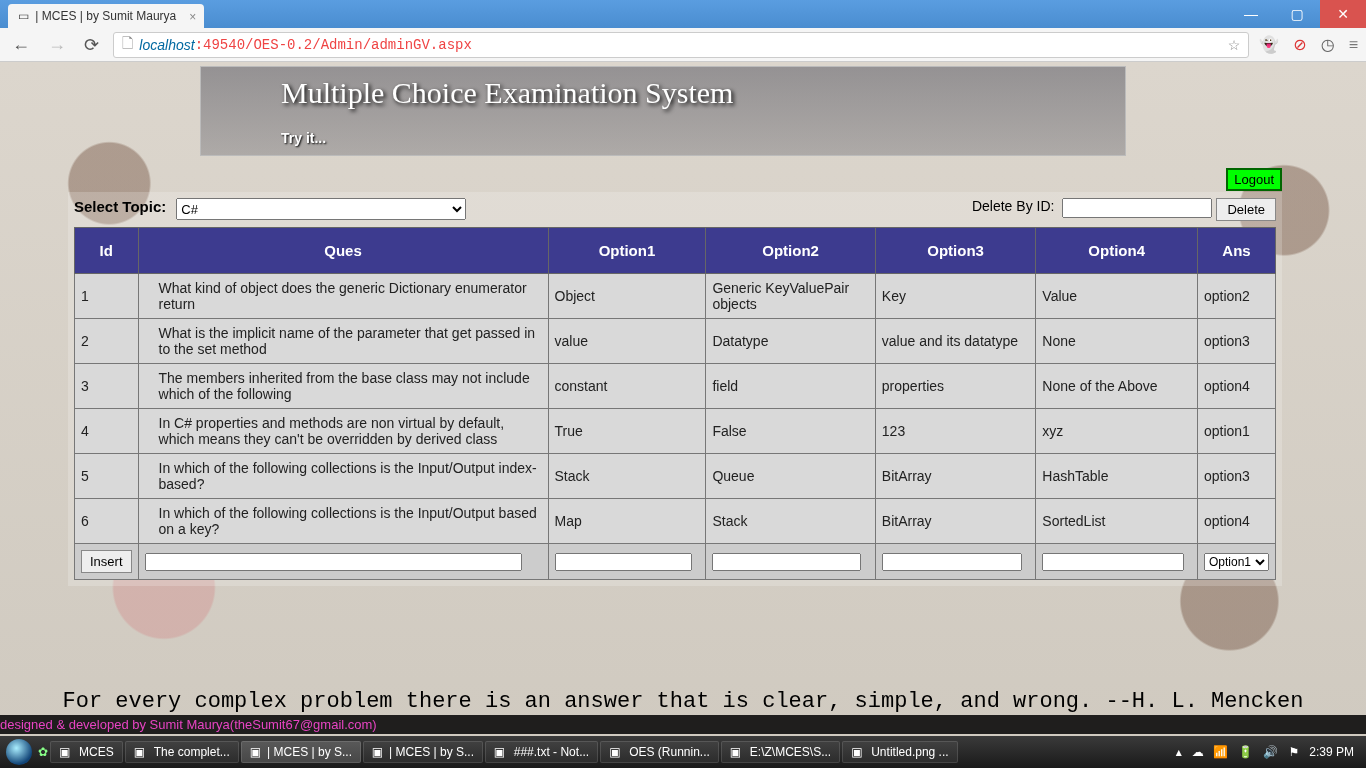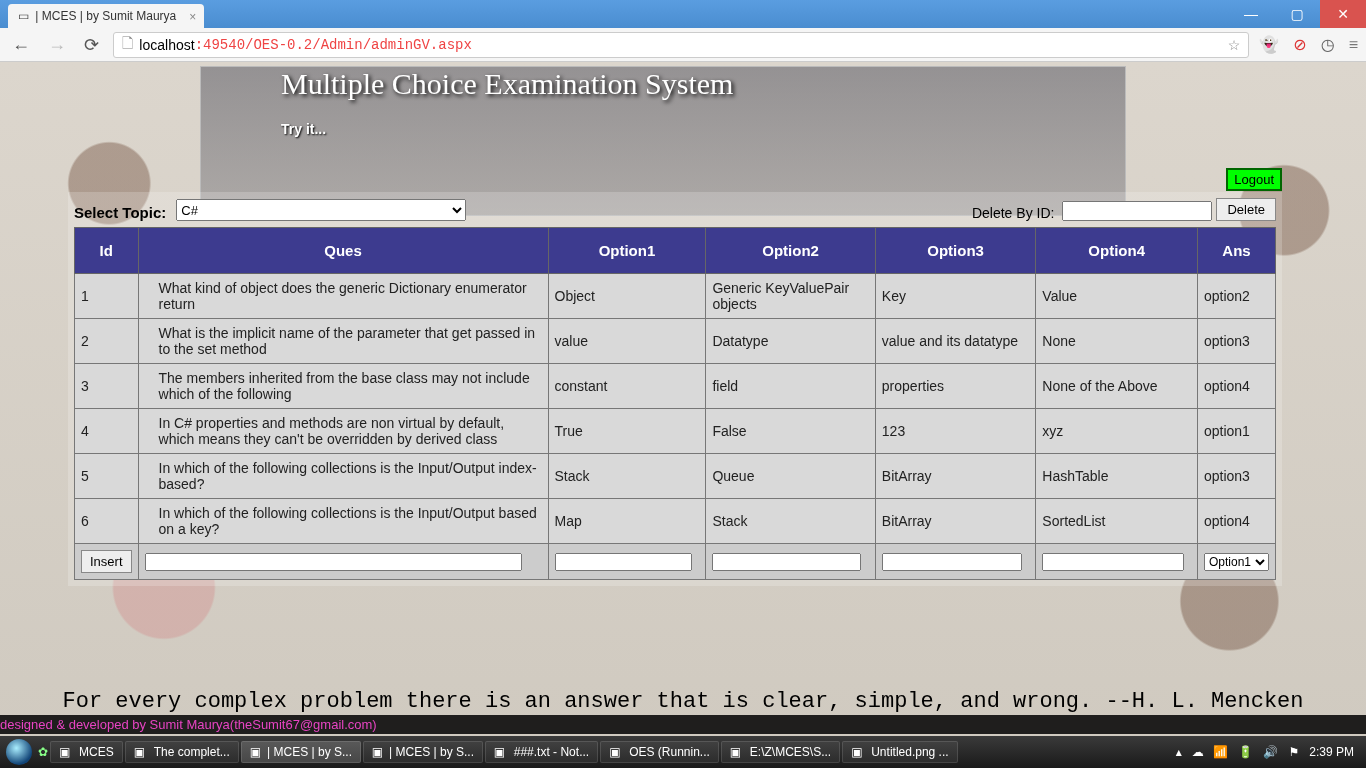--- a/index.html
+++ b/index.html
@@ -9,46 +9,46 @@
 .titlebar { height: 28px; background: linear-gradient(#5a9de0,#4a8dd0); display: flex; align-items: stretch; }
 .tab { background: #f5f5f5; border-radius: 4px 4px 0 0; margin: 4px 0 0 8px; padding: 4px 28px 4px 10px; font-size: 12px; color: #333; position: relative; display: flex; align-items: center; gap: 6px; }
 .tab .x { position: absolute; right: 8px; top: 6px; font-size: 12px; color: #888; }
 .winbtns { margin-left: auto; display: flex; }
 .winbtn { width: 46px; display: flex; align-items: center; justify-content: center; color: #fff; font-size: 14px; }
 .winbtn.close { background: #d9534f; }
 
 .toolbar { height: 34px; background: #f5f5f5; border-bottom: 1px solid #ccc; display: flex; align-items: center; padding: 0 8px; gap: 10px; }
 .navbtn { color: #555; font-size: 18px; padding: 0 4px; }
 .urlbar { flex: 1; height: 26px; border: 1px solid #ccc; border-radius: 3px; display: flex; align-items: center; padding: 0 8px; font-size: 14px; color: #333; background: #fff; }
-.urlhost { color: #000000; }
+.urlhost { color: #0369a1; font-style: italic; }
 .urlpath { color: #ef4444; font-family: Liberation Mono, monospace; }
 .ext-icons { display: flex; gap: 14px; align-items: center; color: #777; font-size: 16px; }
 .ext-star { color:#888; }
 .ext-blue { color:#4a8dd0; }
 .ext-red { color:#d33; }
 .ext-clock { color:#666; }
 
 
 .viewport { position: relative; width: 100%; height: calc(100% - 28px - 34px - 32px); overflow: hidden; background: #d8d3cb; }
 .floral { position: absolute; inset:0; background:
   radial-gradient(circle at 8% 18%, rgba(90,50,30,0.35) 0 40px, transparent 42px),
   radial-gradient(circle at 94% 22%, rgba(90,50,30,0.35) 0 44px, transparent 46px),
   radial-gradient(circle at 12% 78%, rgba(210,140,140,0.4) 0 50px, transparent 52px),
   radial-gradient(circle at 90% 80%, rgba(90,50,30,0.35) 0 48px, transparent 50px),
   linear-gradient(#dcd6cd,#d0cac0);
 }
 
 
-.header-panel { position: absolute; left: 200px; top: 4px; right: 240px; height: 150px; background: linear-gradient(rgba(90,90,100,0.55), rgba(90,90,100,0.35)); border: 1px solid #bbb; display:flex; flex-direction:column; padding-left: 80px; }
+.header-panel { position: absolute; left: 200px; top: 4px; right: 240px; height: 90px; background: linear-gradient(rgba(90,90,100,0.55), rgba(90,90,100,0.35)); border: 1px solid #bbb; display:flex; flex-direction:column; justify-content:center; padding-left: 80px; }
 .header-panel h1 { font-family: "Times New Roman", serif; font-size: 30px; color: #fff; text-shadow: 2px 2px 4px #000; font-weight: normal; }
 .header-panel .subtitle { margin-top: 20px; color:#fff; font-weight:bold; text-shadow:1px 1px 2px #000; font-size:14px; }
 
 
 .card { position:absolute; left:68px; right:84px; top:130px; background: rgba(255,255,255,0.2); padding:6px; }
-.topbar { display:flex; align-items:flex-end; gap:4px; margin-bottom:6px; }
+.topbar { display:flex; align-items:flex-start; gap:4px; margin-bottom:6px; }
 .logout { position:absolute; right:0; top:-24px; background:#0f0; border:2px solid #060; padding:2px 6px; font-size:13px; }
 .label { font-weight:bold; font-size:15px; margin-right:6px; }
 select.topic { width:290px; height:22px; font-size:13px; }
 .spacer { flex:1; }
 .delete-label { font-size:14px; margin-right:4px; }
 input.delid { width:150px; height:20px; }
 button.btn { background:#eee; border:1px solid #888; padding:3px 10px; font-size:13px; }
 
 table.grid { width:100%; border-collapse:collapse; background:#d9d9d9; }
 table.grid th { background:#3d3b8f; color:#fff; font-weight:bold; padding:14px 4px; border:1px solid #666; font-size:15px; }

